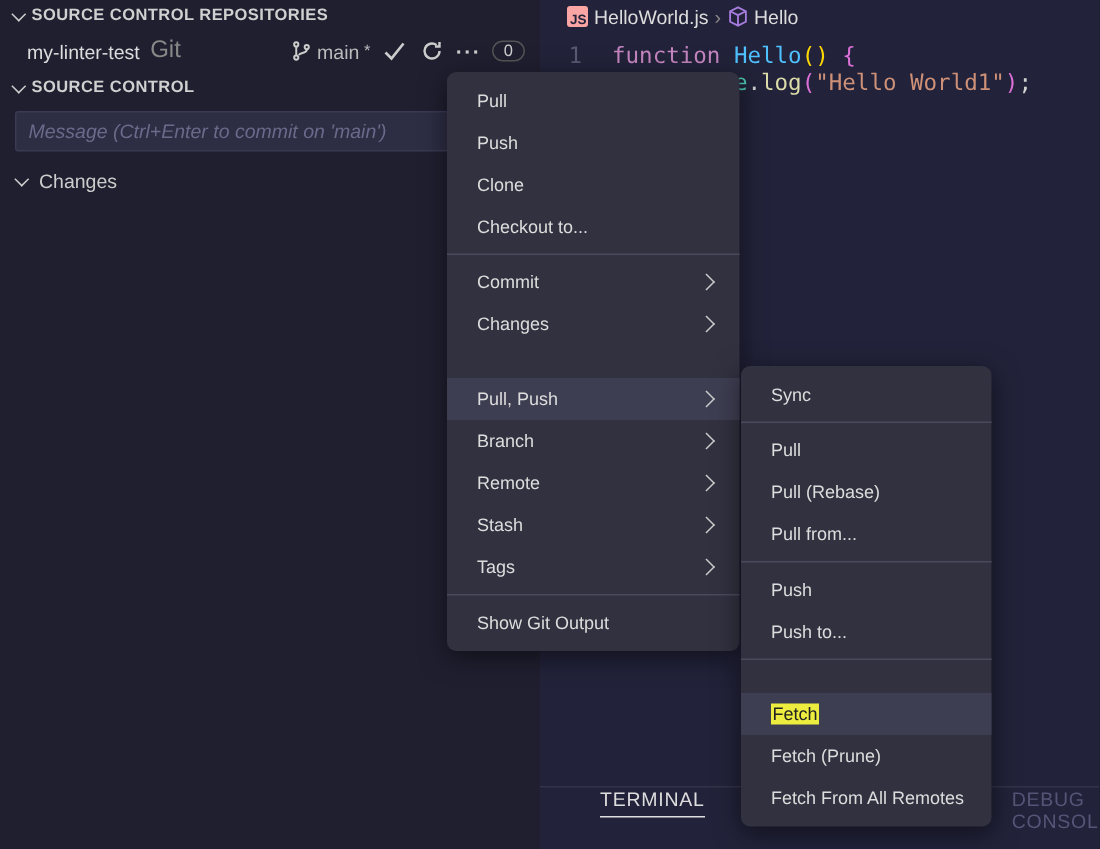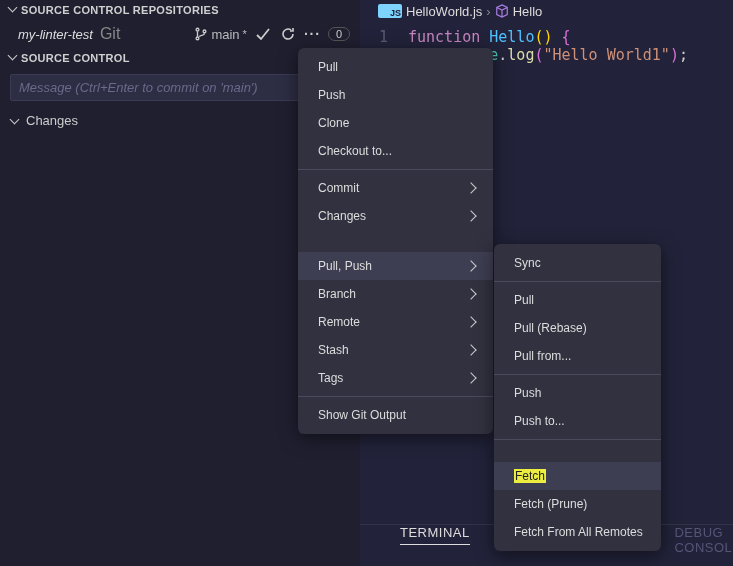--- a/index.html
+++ b/index.html
@@ -15,21 +15,21 @@
 }
 .sidebar {
   position: absolute;
   left: 0; top: 0;
   width: 360px;
   height: 100%;
   background: #1f1f30;
 }
 .section-header {
   display: flex;
-  align-items: flex-start;
+  align-items: flex-end;
   padding: 4px 8px;
   font-weight: 700;
   font-size: 11px;
   letter-spacing: 0.3px;
   color: #d0d0d0;
 }
 .chevron-down {
   display: inline-block;
   width: 10px; height: 10px;
   position: relative;
@@ -44,21 +44,21 @@
   border-bottom: 1.5px solid #ccc;
   transform: rotate(45deg);
 }
 .repo-row {
   display: flex;
   align-items: center;
   padding: 5px 10px 5px 18px;
   gap: 7px;
   font-size: 13px;
 }
-.repo-name { color: #ddd; font-style: italic; }
+.repo-name { color: #ddd; }
 .repo-git { color: #888; font-size: 16px; }
 .spacer { flex: 1; }
 .branch-indicator {
   display: flex;
   align-items: center;
   gap: 3px;
   color: #bbb;
   font-size: 13px;
 }
 .branch-icon {
@@ -116,25 +116,25 @@
 }
 .tabs {
   display: flex;
   align-items: center;
   height: 22px;
   padding-left: 18px;
   gap: 4px;
   color: #bbb;
 }
 .js-icon {
-  background: #7dd3fc;
+  background: #fca5a5;
   color: #22223a;
   font-size: 9px;
   font-weight: bold;
-  width: 24px; height: 14px;
+  width: 14px; height: 14px;
   display: flex;
   align-items: flex-end;
   justify-content: flex-end;
   padding-right: 1px;
   border-radius: 2px;
 }
 .tab-name { color: #ddd; font-size: 13px; }
 .crumb-sep { color: #888; }
 .cube-icon {
   width: 14px; height: 14px;

